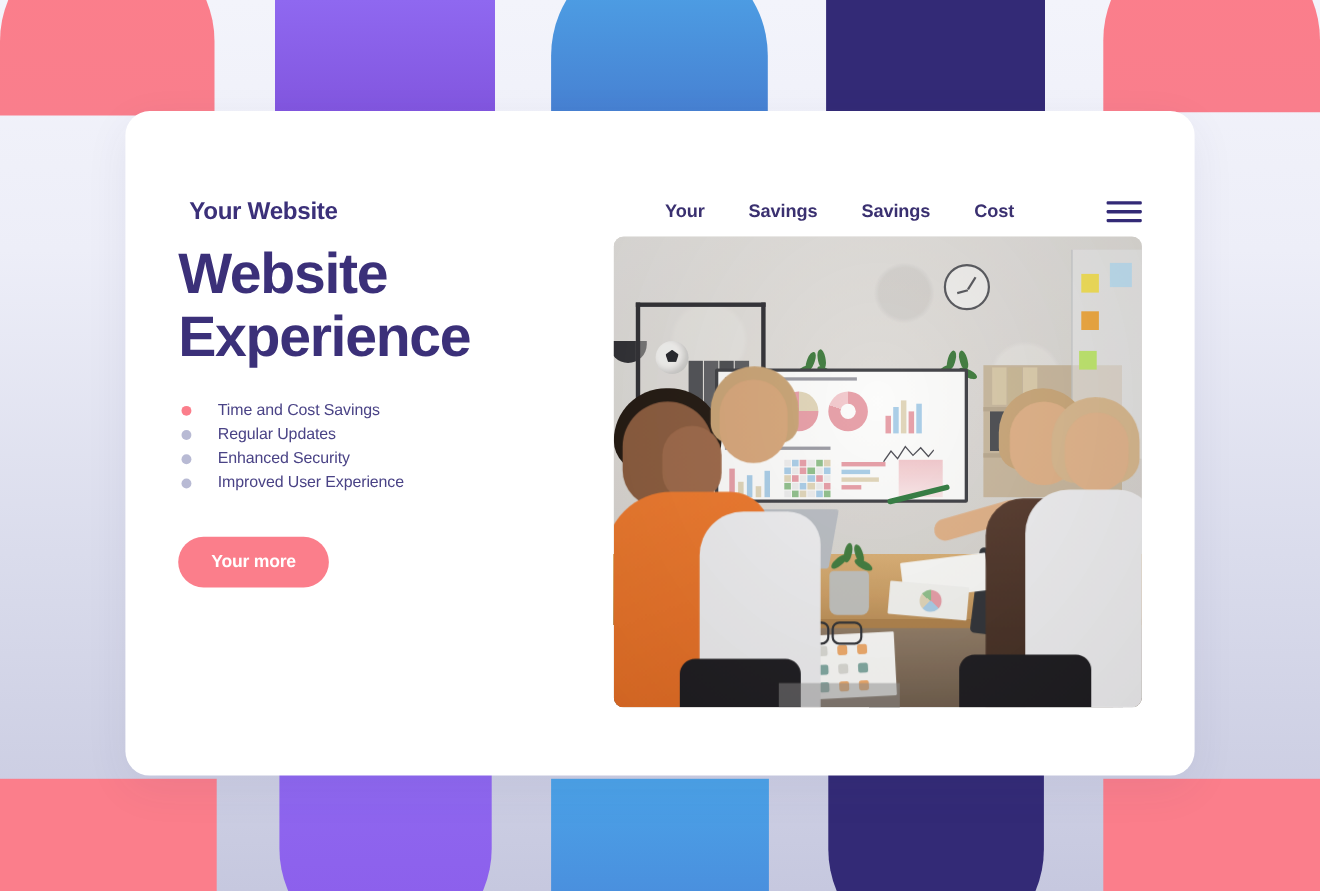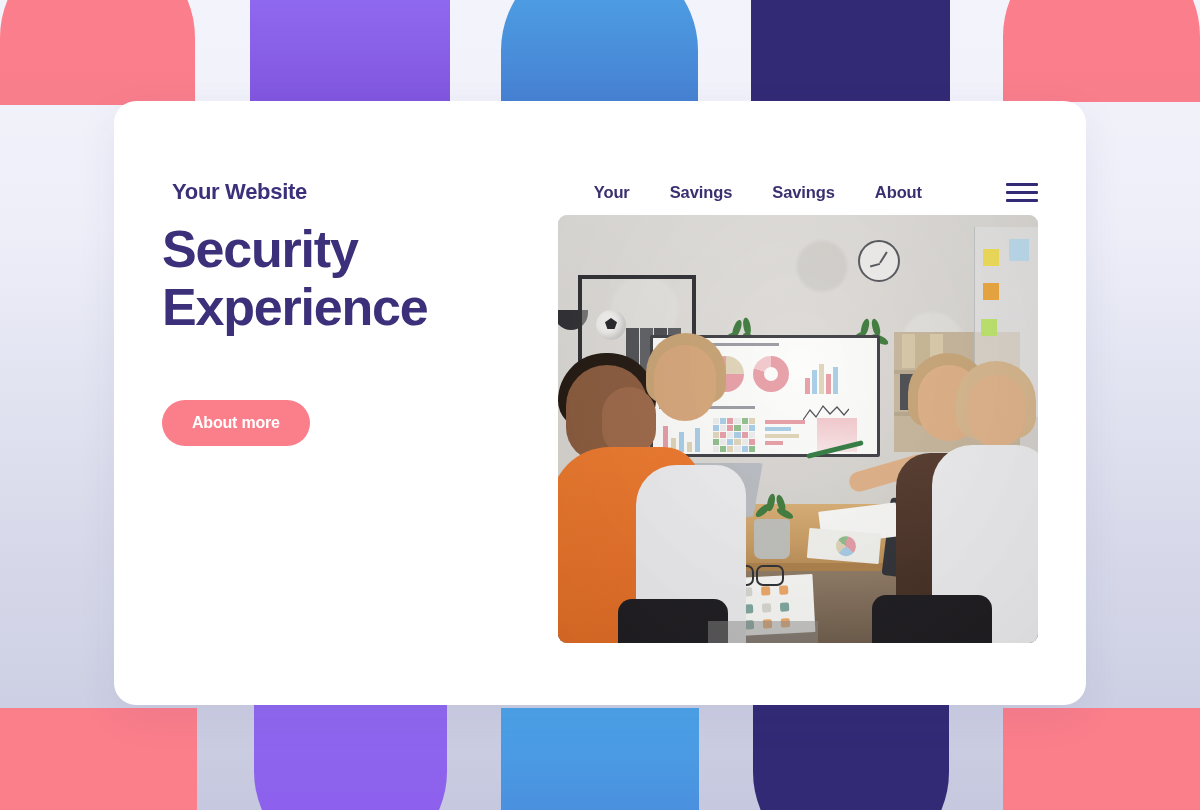--- a/index.html
+++ b/index.html
@@ -302,42 +302,60 @@
 
   <div id="card">
 
     <div id="header">
       <div id="logo">Your Website</div>
 
       <nav id="nav">
         <a class="nav-link" href="#">Your</a>
         <a class="nav-link" href="#">Savings</a>
         <a class="nav-link" href="#">Savings</a>
-        <a class="nav-link" href="#">About</a>
+        <a class="nav-link" href="#">Cost</a>
 
         <div id="hamburger">
           <span></span>
           <span></span>
           <span></span>
         </div>
       </nav>
     </div>
 
     <div id="content">
 
       <div id="left">
 
         <h1 id="headline">
-          <span>Security</span><br>
+          <span>Website</span><br>
           <span>Experience</span>
         </h1>
 
 
-
-        <button id="cta">About more</button>
+        <ul id="benefits">
+          <li class="benefit">
+            <span class="bullet accent"></span>
+            <span class="benefit-label">Time and Cost Savings</span>
+          </li>
+          <li class="benefit">
+            <span class="bullet"></span>
+            <span class="benefit-label">Regular Updates</span>
+          </li>
+          <li class="benefit">
+            <span class="bullet"></span>
+            <span class="benefit-label">Enhanced Security</span>
+          </li>
+          <li class="benefit">
+            <span class="bullet"></span>
+            <span class="benefit-label">Improved User Experience</span>
+          </li>
+        </ul>
+
+        <button id="cta">Your more</button>
       </div>
 
       <div id="photo-wrap">
         <div id="photo" title="Four colleagues in a bright meeting room reviewing charts on a large wall screen">
 
           <div class="wall"></div>
           <div class="wall-tex"></div>
 
           <div class="clock"></div>
 

